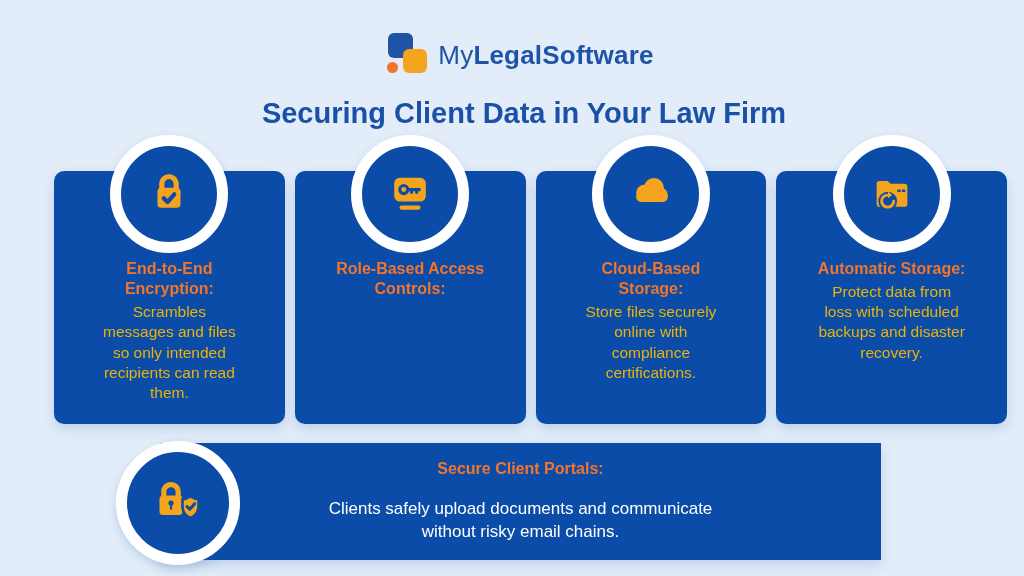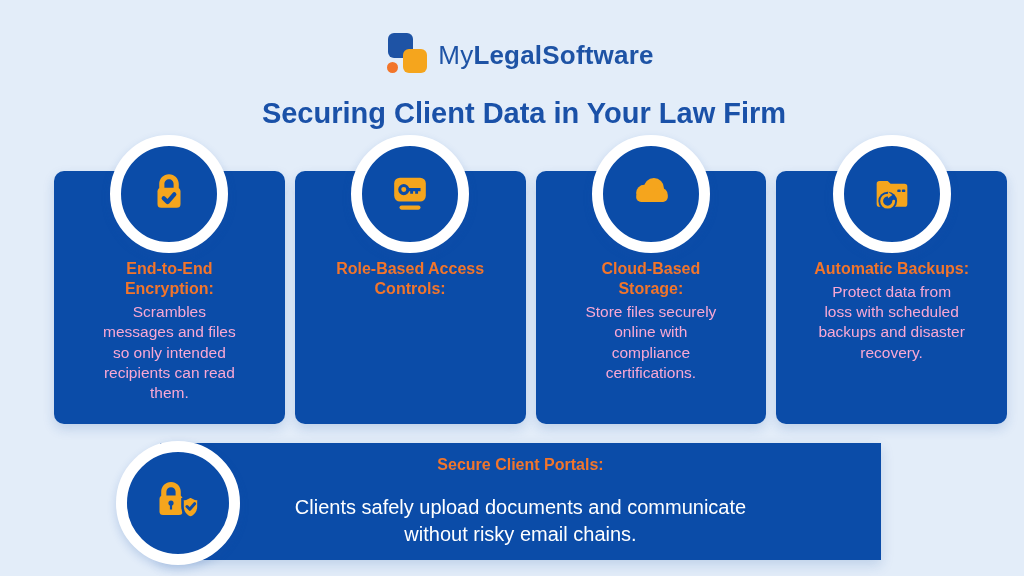--- a/index.html
+++ b/index.html
@@ -40,32 +40,32 @@
     background:#0B4CA8; border:11px solid #ffffff; border-radius:50%;
     display:flex; align-items:center; justify-content:center;
     box-shadow:0 4px 10px rgba(27,81,168,0.20);
   }
   .card-text { position:absolute; top:88px; left:0; right:0; text-align:center; }
   .card-heading {
     color:#F2752B; font-weight:700; font-size:16px; line-height:1.26;
     white-space:pre-line; margin:0 auto;
   }
   .card-body {
-    color:#f9a8d4; font-size:15.5px; line-height:1.3;
+    color:#eab308; font-size:15.5px; line-height:1.3;
     white-space:pre-line; margin:3px auto 0;
   }
   
   .banner {
     position:absolute; left:160px; top:443px; width:721px; height:117px;
     background:#0B4CA8; box-shadow:0 5px 12px rgba(27,81,168,0.18);
     display:flex; flex-direction:column; justify-content:center; text-align:center;
   }
   .banner-heading { color:#F2752B; font-weight:700; font-size:16px; }
   .banner-body {
-    color:#FFFFFF; font-size:20px; line-height:1.32;
+    color:#FFFFFF; font-size:17px; line-height:1.32;
     white-space:pre-line; margin:20px auto 0;
   }
   .banner-badge {
     position:absolute; left:116px; top:441px;
     width:124px; height:124px; box-sizing:border-box;
     background:#0B4CA8; border:11px solid #ffffff; border-radius:50%;
     display:flex; align-items:center; justify-content:center;
     box-shadow:0 4px 10px rgba(27,81,168,0.20);
   }
 </style>
@@ -153,21 +153,21 @@
           <path d="M8 15.5a3 3 0 0 1 3-3h8.5l3 3H37a3 3 0 0 1 3 3v18a3 3 0 0 1-3 3H11a3 3 0 0 1-3-3z" fill="#F5A51D"></path>
           <rect x="29.5" y="21.5" width="3.6" height="2.6" rx="1" fill="#0B4CA8"></rect>
           <rect x="34.3" y="21.5" width="3.6" height="2.6" rx="1" fill="#0B4CA8"></rect>
           <circle cx="19.5" cy="33.5" r="9.8" fill="#0B4CA8"></circle>
           <path d="M19.5 27.2a6.3 6.3 0 1 0 6.3 6.3" fill="none" stroke="#F5A51D" stroke-width="3" stroke-linecap="round"></path>
           <path d="M19.8 23.8l4.6 3.4-4.6 3.4z" fill="#F5A51D"></path>
         </svg>
       </span>
     </div>
     <div class="card-text">
-      <div class="card-heading">Automatic Backups:</div>
+      <div class="card-heading">Automatic Storage:</div>
       <div class="card-body">Protect data from
 loss with scheduled
 backups and disaster
 recovery.</div>
     </div>
   </div>
 
 </div>
 
 <div class="banner">

